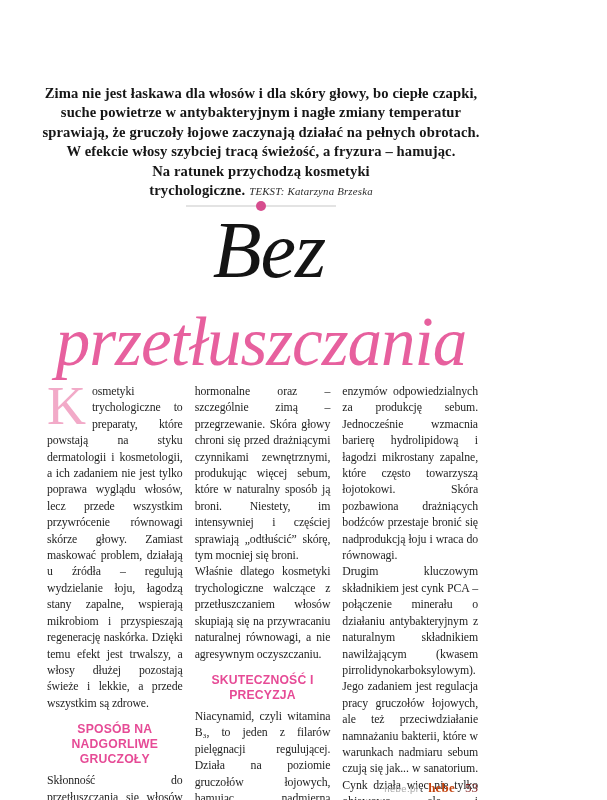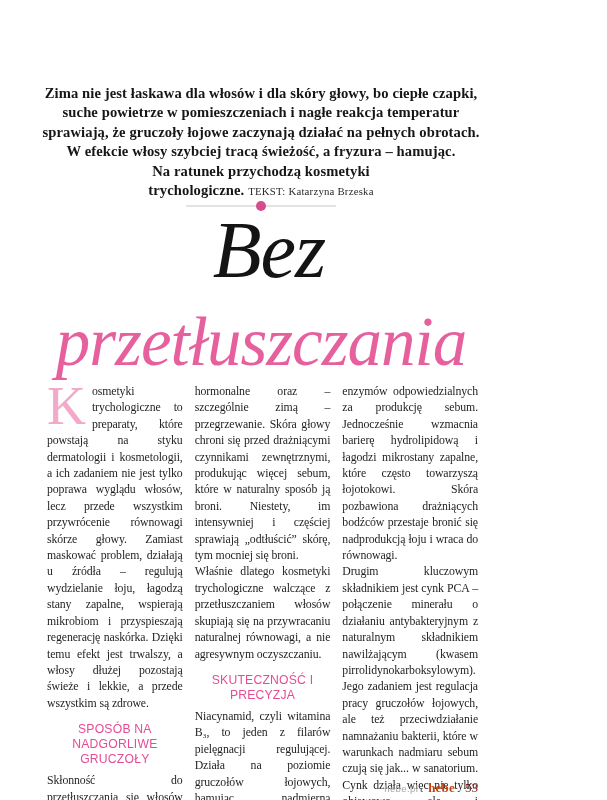--- a/index.html
+++ b/index.html
@@ -22,20 +22,21 @@
     color:#161616;
     letter-spacing:0.1px;
   }
   .intro .credit{
     font-weight:normal;
     font-size:10.8px;
     color:#2a2a2a;
     letter-spacing:0.2px;
     margin-left:4px;
     white-space:nowrap;
+    font-style:italic;
   }
 
   
   .divider{
     position:absolute;
     top:200px;left:0;right:0;
     display:flex;justify-content:center;align-items:center;
     height:12px;
   }
   .divider .rule{
@@ -96,21 +97,21 @@
     float:left;
     font-family:"Liberation Serif", serif;
     font-size:54px;
     line-height:42px;
     padding:2px 6px 0 0;
     color:#f2aac8;
   }
   .col h2{
     margin:11px 0 5px 0;
     font-family:"Liberation Sans", sans-serif;
-    font-weight:normal;
+    font-weight:bold;
     font-size:12.2px;
     line-height:15px;
     text-align:center;
     color:#e64b96;
     letter-spacing:0.2px;
   }
 
   
   .footer{
     position:absolute;
@@ -130,21 +131,21 @@
     font-size:13px;color:#7f1d1d;
   }
 </style>
 </head>
 <body>
 
 <div class="page">
 
   <header class="intro">
     <div>Zima nie jest łaskawa dla włosów i dla skóry głowy, bo ciepłe czapki,</div>
-    <div>suche powietrze w pomieszczeniach i nagłe reakcja temperatur</div>
+    <div>suche powietrze w antybakteryjnym i nagłe zmiany temperatur</div>
     <div>sprawiają, że gruczoły łojowe zaczynają działać na pełnych obrotach.</div>
     <div>W efekcie włosy szybciej tracą świeżość, a fryzura – hamując.</div>
     <div><span>Na ratunek przychodzą kosmetyki trychologiczne.</span><span class="credit">TEKST: Katarzyna Brzeska</span></div>
   </header>
 
   <div class="divider">
     <span class="rule">
         <span class="dot"></span>
       </span>
   </div>

